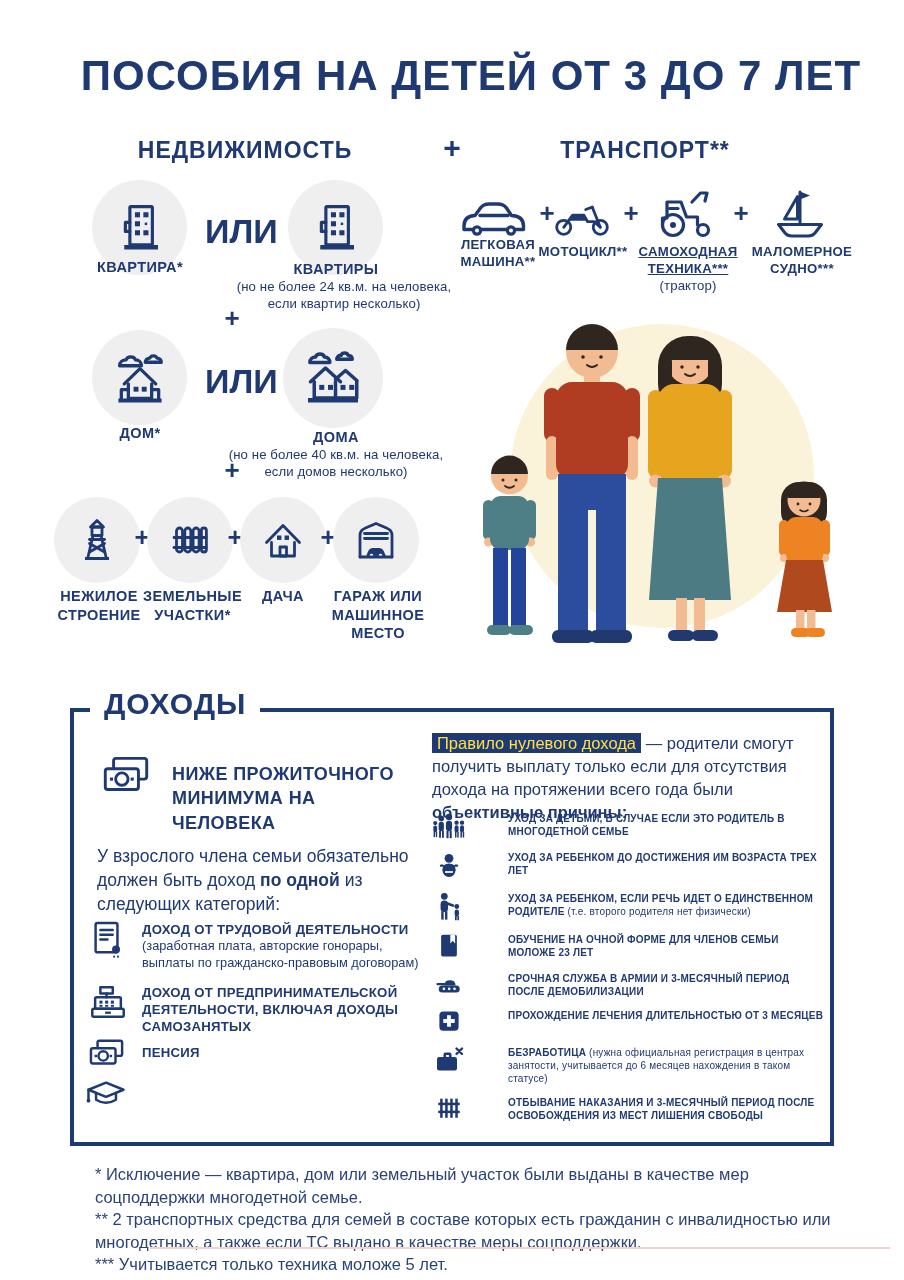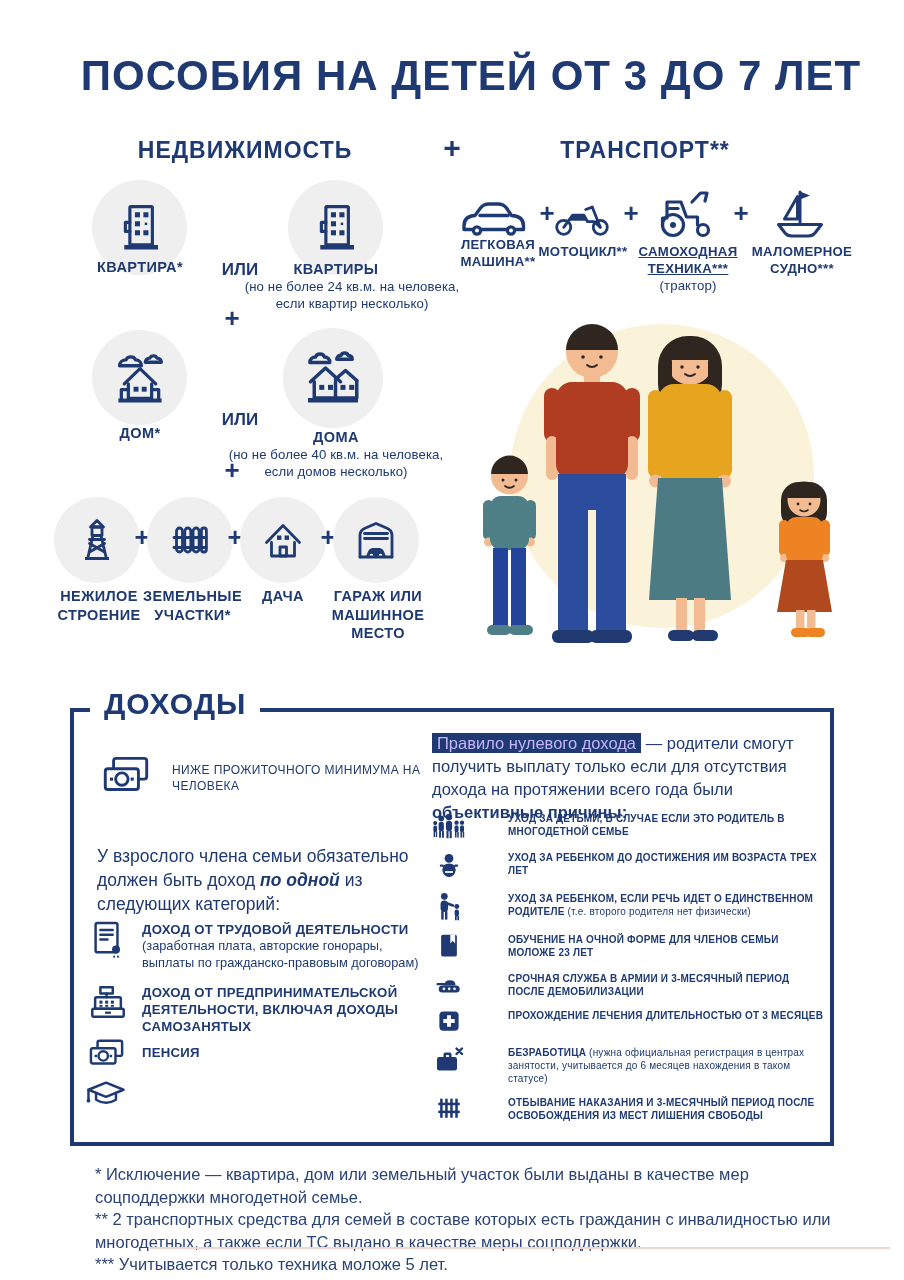--- a/index.html
+++ b/index.html
@@ -4,50 +4,50 @@
 <style>
   * { margin:0; padding:0; box-sizing:border-box; }
   html,body { width:904px; }
   body { font-family:"Liberation Sans", sans-serif; background:#ffffff; color:#1f3a72; }
   .page { position:relative; width:904px; height:1280px; background:#fff; overflow:hidden; }
   .abs { position:absolute; }
 
   .title { width:904px; text-align:center; font-size:42px; font-weight:800; letter-spacing:1px; color:#1f3a72;padding-left:38px; }
   .subhead { text-align:center; font-size:23px; font-weight:800; letter-spacing:1px; }
   .bigplus { font-size:30px; font-weight:800; text-align:center; }
-  .or { font-size:17px; font-weight:800; text-align:center;margin-top:48px; }
+  .or { font-size:34px; font-weight:800; text-align:center; }
   .plus-sm { font-size:26px; font-weight:800; text-align:center; }
 
   .circle { background:#efefef; border-radius:50%; display:flex; align-items:center; justify-content:center; }
 
   .lbl { font-size:14.5px; font-weight:700; letter-spacing:.4px; text-align:center; line-height:1.28; }
   .note { font-size:13.2px; font-weight:400; letter-spacing:.1px; text-align:center; line-height:1.28; }
   .tlbl { font-size:13.2px; font-weight:700; letter-spacing:.3px; text-align:center; line-height:1.3; }
 
   
   svg.o { fill:none; stroke:#1f3a72; stroke-width:2.8; stroke-linecap:round; stroke-linejoin:round; }
   svg.o .f { fill:#1f3a72; stroke:none; }
   svg.o .w { fill:#ffffff; }
   
   svg.s { fill:#1f3a72; stroke:none; }
   svg.s .wf { fill:#ffffff; }
   svg.s .st { fill:none; stroke:#1f3a72; stroke-width:2.6; stroke-linecap:round; }
 
   .income-box { border:4px solid #1f3a72; }
   .income-label { background:#fff; font-size:30px; font-weight:800; letter-spacing:1px; padding:0 14px; }
 
-  .minlabel { font-size:12px; font-weight:400; letter-spacing:.4px; line-height:1.35; }
+  .minlabel { font-size:18px; font-weight:700; letter-spacing:.4px; line-height:1.35; }
   .intro { font-size:17.5px; line-height:1.36; }
-  .intro b { font-weight:700;font-style:italic; }
+  .intro b { font-weight:700; }
 
   .cat-label { font-size:13.2px; font-weight:700; letter-spacing:.25px; line-height:1.3; }
   .cat-note { font-size:12.8px; font-weight:400; line-height:1.3; }
 
   .zero { font-size:16.5px; line-height:1.4; }
-  .zero .hl { background:#1f3a72; color:#c4b5fd; padding:1px 5px; }
+  .zero .hl { background:#1f3a72; color:#fde047; padding:1px 5px; }
   .zero b { font-weight:700; }
 
   .reasons { display:flex; flex-direction:column; }
   .reason { display:flex; align-items:flex-start; margin-bottom:9px; }
   .reason .ric { flex:0 0 34px; margin-right:14px; display:flex; justify-content:center; }
   .reason .rtx { font-size:10px; font-weight:700; letter-spacing:.2px; line-height:1.3; padding-top:2px;margin-left:28px; }
   .reason .rtx .rnote { font-weight:400; }
 
   .footnotes p { font-size:16.5px; line-height:1.37; color:#2a4376; }
   .pinkline { background:#f3d3cd; }
@@ -85,21 +85,21 @@
         <rect class="f" x="27" y="10" width="4.5" height="4.5"></rect>
       <rect class="f" x="19.5" y="18" width="4.5" height="4.5"></rect>
         <rect class="f" x="28.2" y="19.2" width="2.2" height="2.2"></rect>
       <rect class="f" x="19.5" y="26" width="4.5" height="4.5"></rect>
         <rect class="f" x="27" y="26" width="4.5" height="4.5"></rect>
       <path class="f" d="M10 39h30v4H10z"></path>
     </svg>
   </div>
   <div class="abs lbl" style="top:258px;left:75px;width:130px;">КВАРТИРА*</div>
   <div class="abs lbl" style="top:260px;left:256px;width:160px;">КВАРТИРЫ</div>
-  <div class="abs note" style="top:279px;left:232px;width:240px;">(но не более 24 кв.м. на человека, если квартир несколько)</div>
+  <div class="abs note" style="top:279px;left:224px;width:240px;">(но не более 24 кв.м. на человека, если квартир несколько)</div>
 
   <div class="abs plus-sm" style="top:303px;left:216px;width:32px;">+</div>
 
   <div class="abs circle" style="top:330px;left:92px;width:95px;height:95px;">
     <svg class="o" width="56" height="56" viewBox="0 0 48 48">
       <path d="M6.5 13.5c0-3 2.5-5 5.5-5 1.2-3.6 7-3.6 8.2 0 3 0 5 2.2 5 5z"></path>
       <path d="M28.5 10.5c0-2.2 1.8-3.6 4-3.6 .9-2.6 5.1-2.6 6 0 2.2 0 3.8 1.4 3.8 3.6z"></path>
       <path d="M10.5 29 24 16l13.5 13"></path>
       <path d="M14 29v12.5h20V29"></path>
       <rect class="f" x="18.5" y="31.5" width="4.2" height="4.2"></rect>

